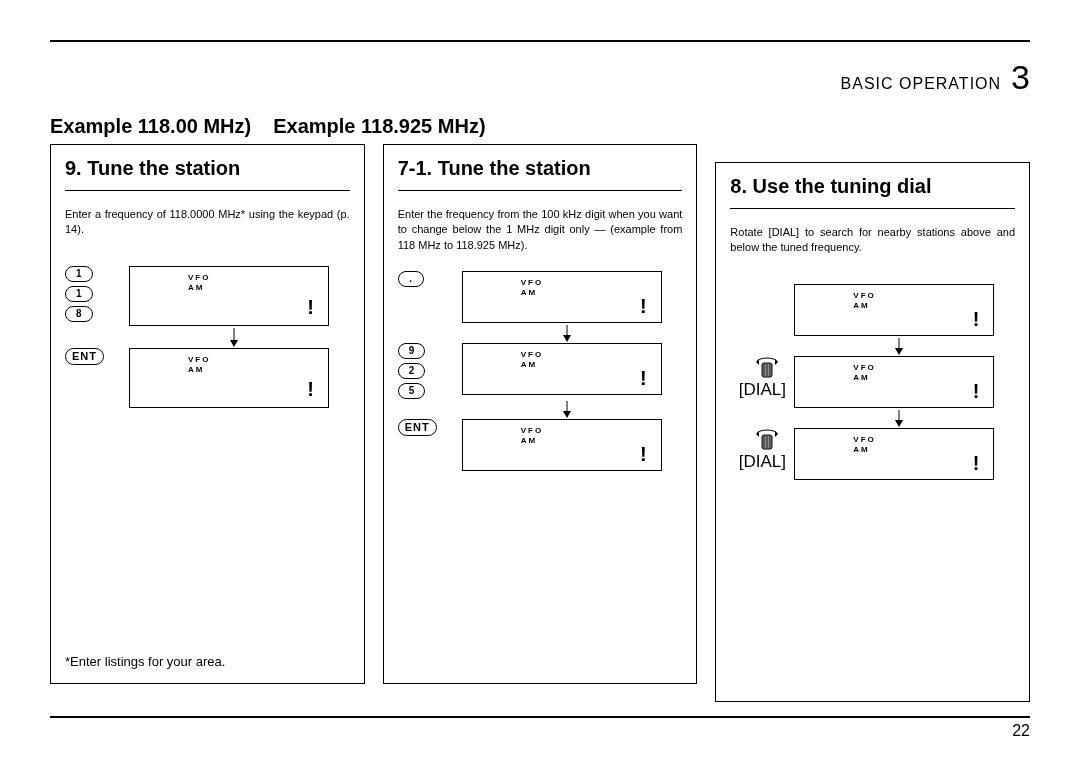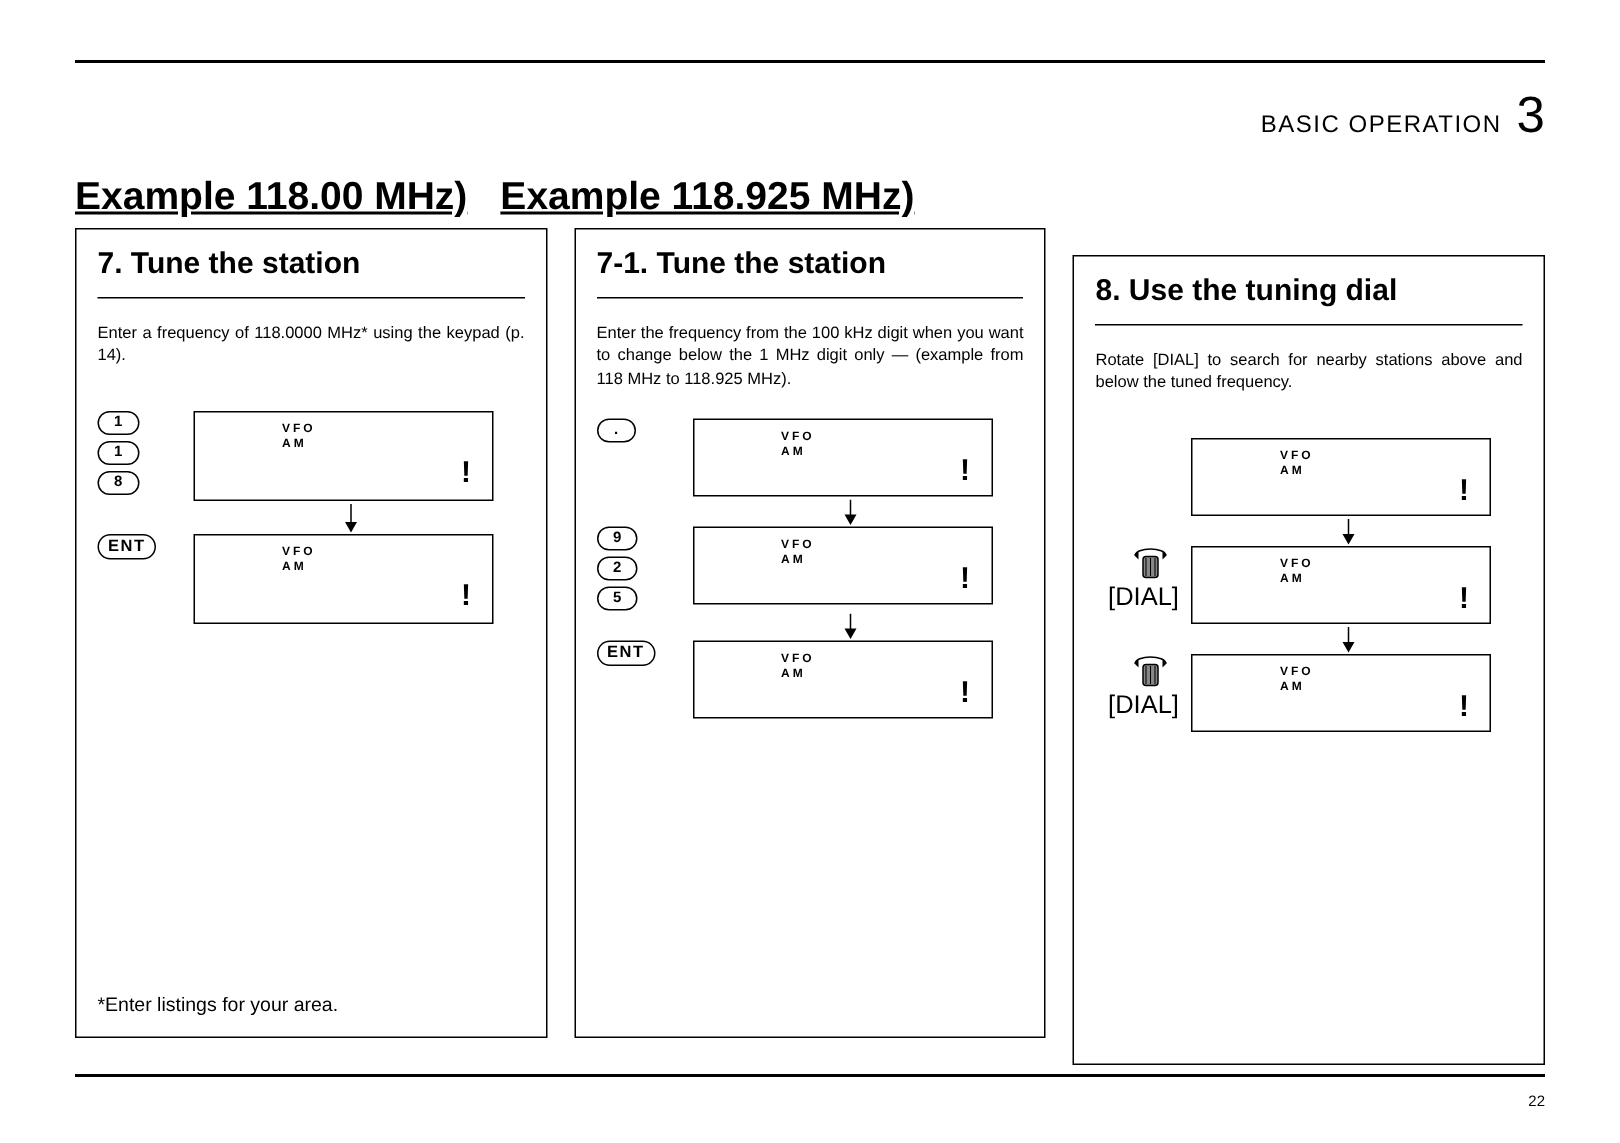--- a/index.html
+++ b/index.html
@@ -3,21 +3,21 @@
 <meta charset="utf-8">
 <style>
   * { box-sizing: border-box; margin: 0; padding: 0; }
   html, body { width: 1080px; height: 762px; background: #fff; font-family: Arial, Helvetica, sans-serif; color: #000; }
   .page { width: 1080px; height: 762px; position: relative; padding: 40px 50px 30px 50px; }
   .top-rule { border-top: 2px solid #000; margin: 0 0 16px 0; }
   .header-row { display: flex; justify-content: flex-end; align-items: baseline; margin-bottom: 18px; }
   .section-label { font-size: 16px; letter-spacing: 1px; margin-right: 10px; }
   .chapter-num { font-size: 34px; font-weight: 400; }
   .examples-row { display: flex; gap: 22px; margin-bottom: 6px; }
-  .example-heading { font-size: 26px; font-weight: bold; text-decoration: underline; }
+  .example-heading { font-size: 20px; font-weight: bold; }
   .columns { display: flex; gap: 18px; }
   .col { flex: 1 1 0; border: 1.5px solid #000; padding: 12px 14px 14px 14px; display: flex; flex-direction: column; }
   .col-title-wrap { border-bottom: 1.5px solid #000; padding-bottom: 10px; margin-bottom: 16px; }
   .col-title { font-size: 20px; font-weight: bold; }
   .body-text { font-size: 11px; line-height: 1.4; text-align: justify; }
   .footnote { font-size: 13px; margin-top: auto; }
   .illus { margin-top: 28px; }
   .diagram-row { display: flex; align-items: flex-start; margin-bottom: 2px; }
   .keys-col { width: 64px; display: flex; flex-direction: column; gap: 4px; align-items: flex-start; }
   .key { border: 1px solid #000; border-radius: 10px; padding: 1px 10px; font-size: 10px; font-weight: bold; min-width: 26px; text-align: center; line-height: 1.2; }
@@ -27,21 +27,21 @@
   .dial-knob svg { display:block; }
   .dial-label { font-size: 17px; }
   .lcd { border: 1.5px solid #000; width: 200px; height: 60px; position: relative; }
   .lcd .vfo { position: absolute; top: 6px; left: 58px; font-size: 8px; letter-spacing: 2px; font-weight: bold; }
   .lcd .am  { position: absolute; top: 16px; left: 58px; font-size: 8px; letter-spacing: 2px; font-weight: bold; }
   .lcd .bang { position: absolute; bottom: 6px; right: 14px; font-size: 20px; font-family: 'Arial Narrow', Arial, sans-serif; font-weight: bold; }
   .lcd.short { height: 52px; }
   .lcd.short .bang { bottom: 4px; }
   .arrow-down { display:flex; justify-content:center; margin-left:64px; width:210px; }
   .arrow-down svg { display:block; }
-  .page-num { position: absolute; bottom: 22px; right: 50px; font-size: 10px; }
+  .page-num { position: absolute; bottom: 22px; right: 50px; font-size: 16px; }
   .bottom-rule { position: absolute; left:50px; right:50px; bottom: 44px; border-top: 2px solid #000; }
 </style>
 </head>
 <body>
 
 <div class="page">
   <div class="top-rule"></div>
   <div class="header-row">
     <span class="section-label">BASIC OPERATION</span>
     <span class="chapter-num">3</span>
@@ -49,21 +49,21 @@
 
   <div class="examples-row">
     <div class="example-heading">Example 118.00 MHz)</div>
     <div class="example-heading">Example 118.925 MHz)</div>
   </div>
 
   <div class="columns">
 
     <div class="col" style="height:540px;">
       <div class="col-title-wrap">
-        <div class="col-title">7. Tune the station</div>
+        <div class="col-title">9. Tune the station</div>
       </div>
       <div class="body-text">Enter a frequency of 118.0000 MHz* using the keypad (p. 14).</div>
 
       <div class="illus">
         <div class="diagram-row">
           <div class="keys-col">
             <span class="key">1</span>
             <span class="key">1</span>
             <span class="key">8</span>
           </div>

